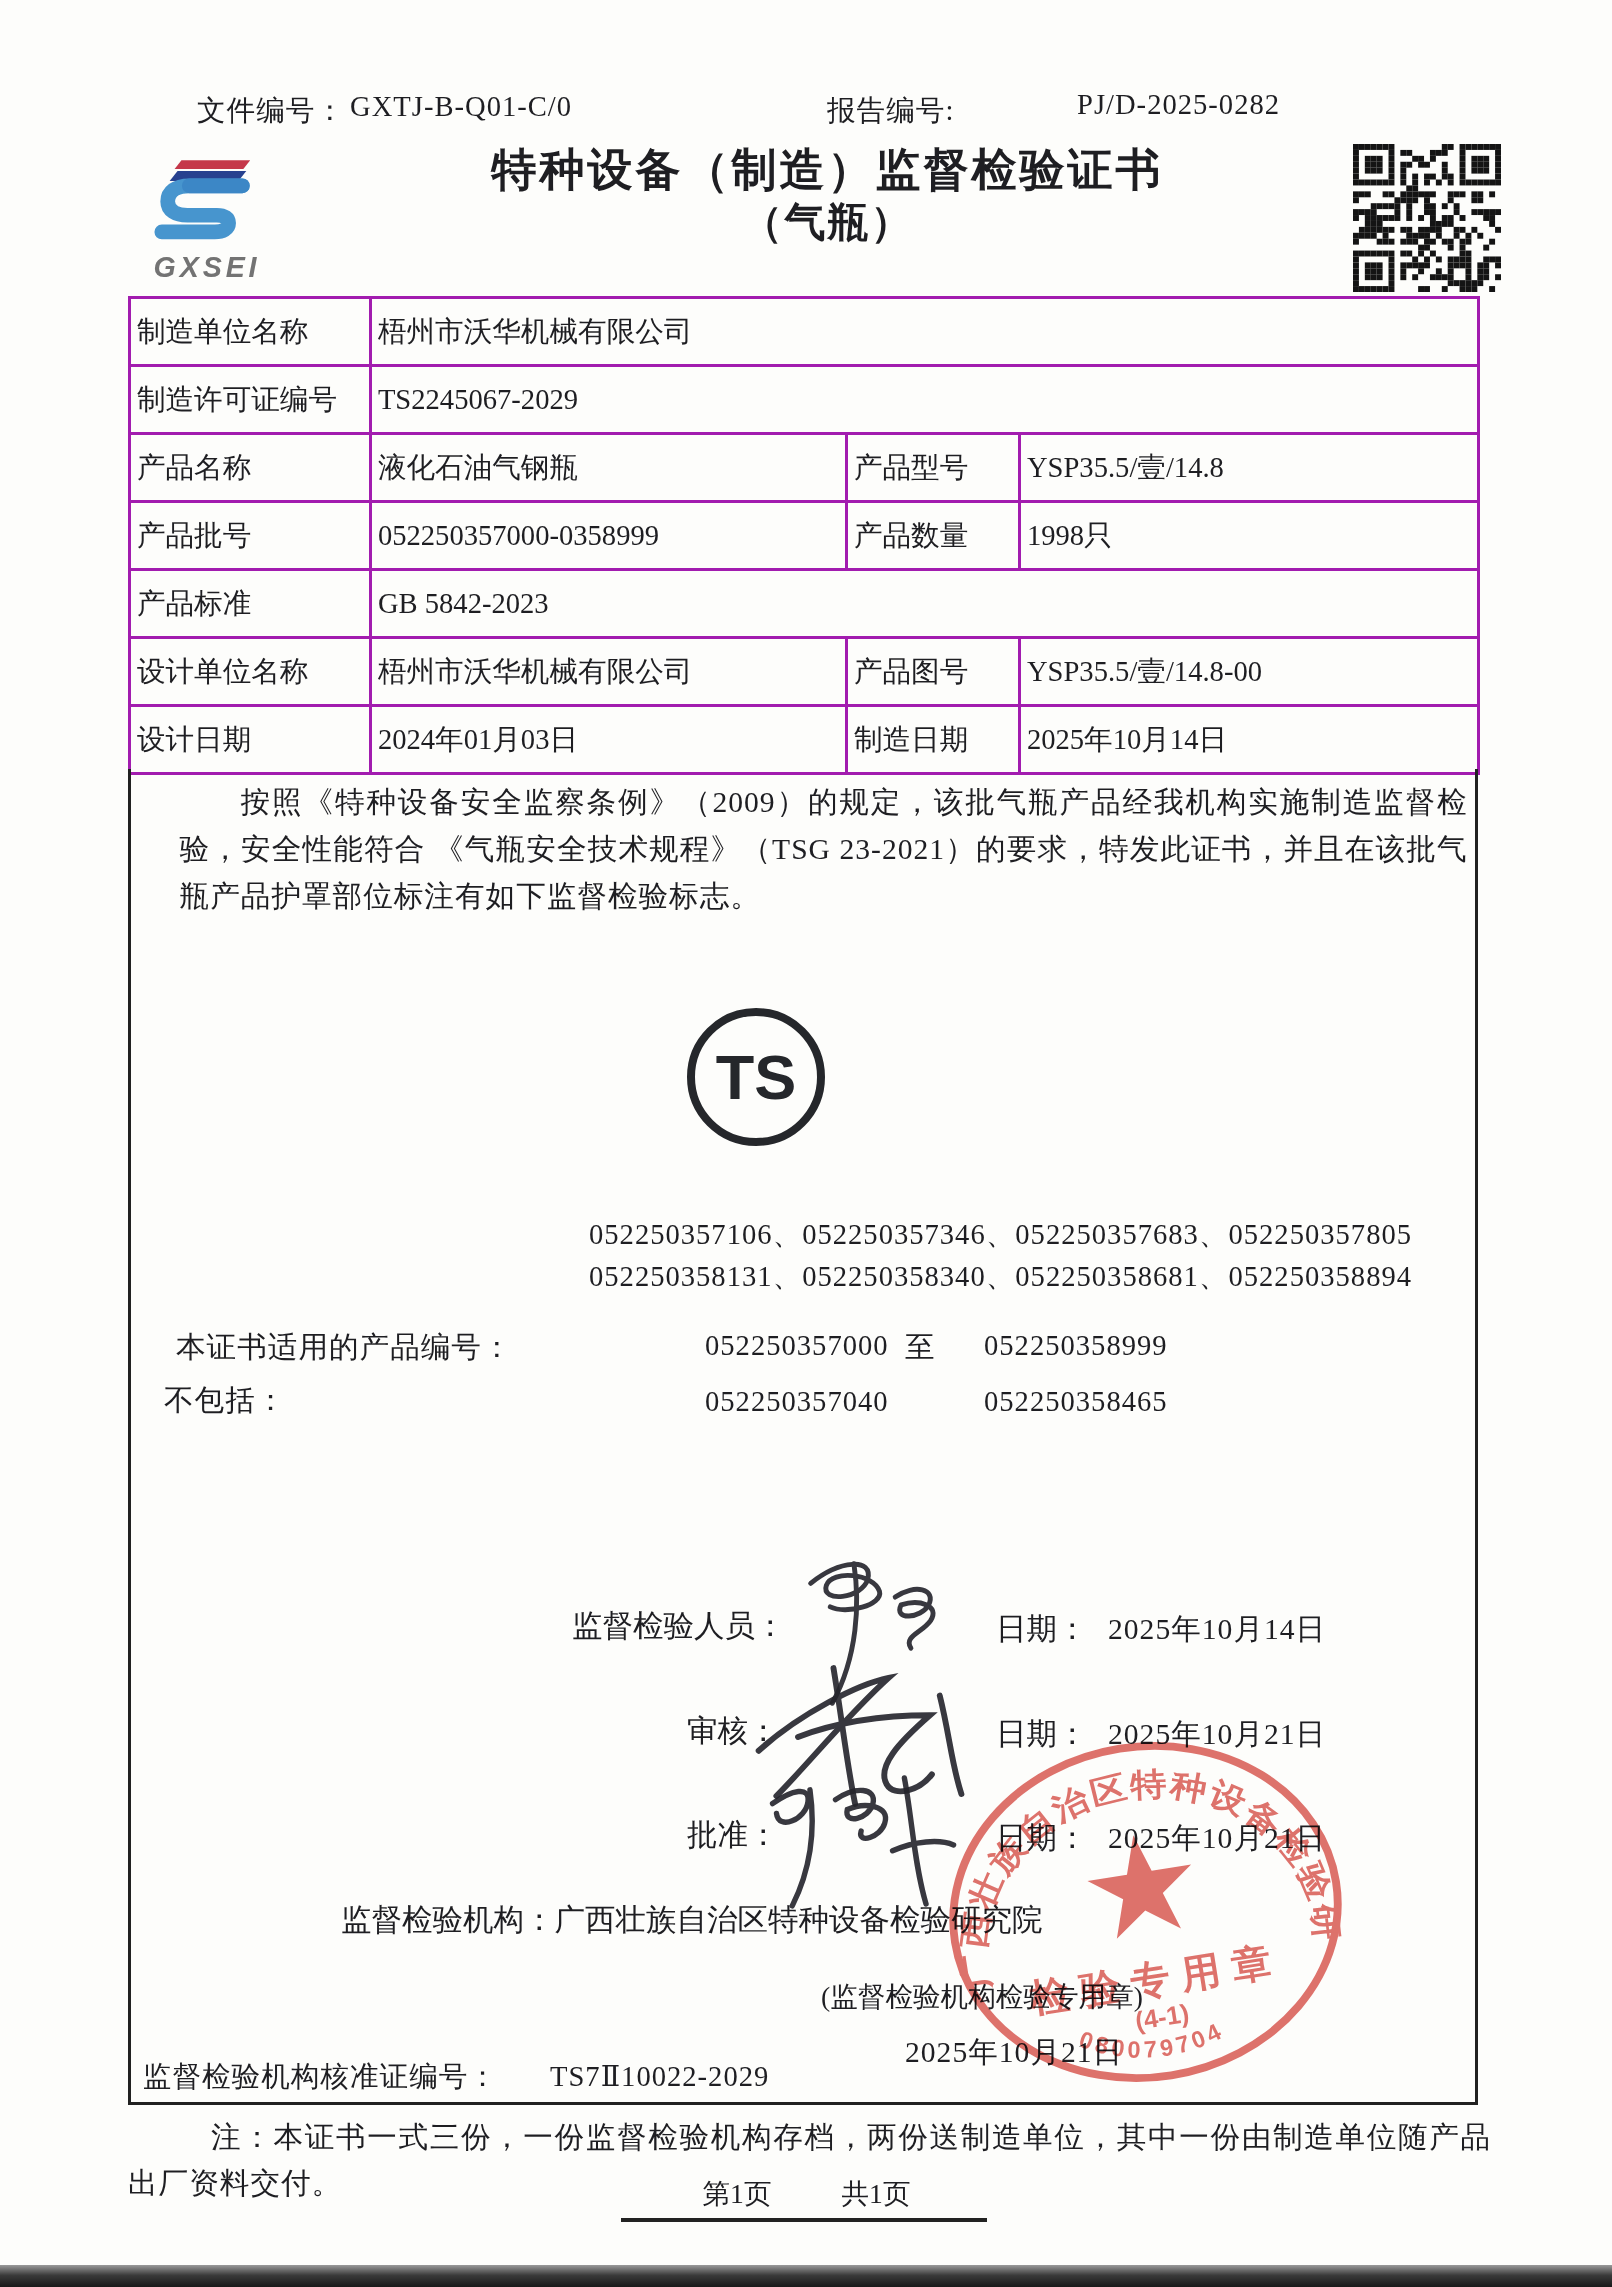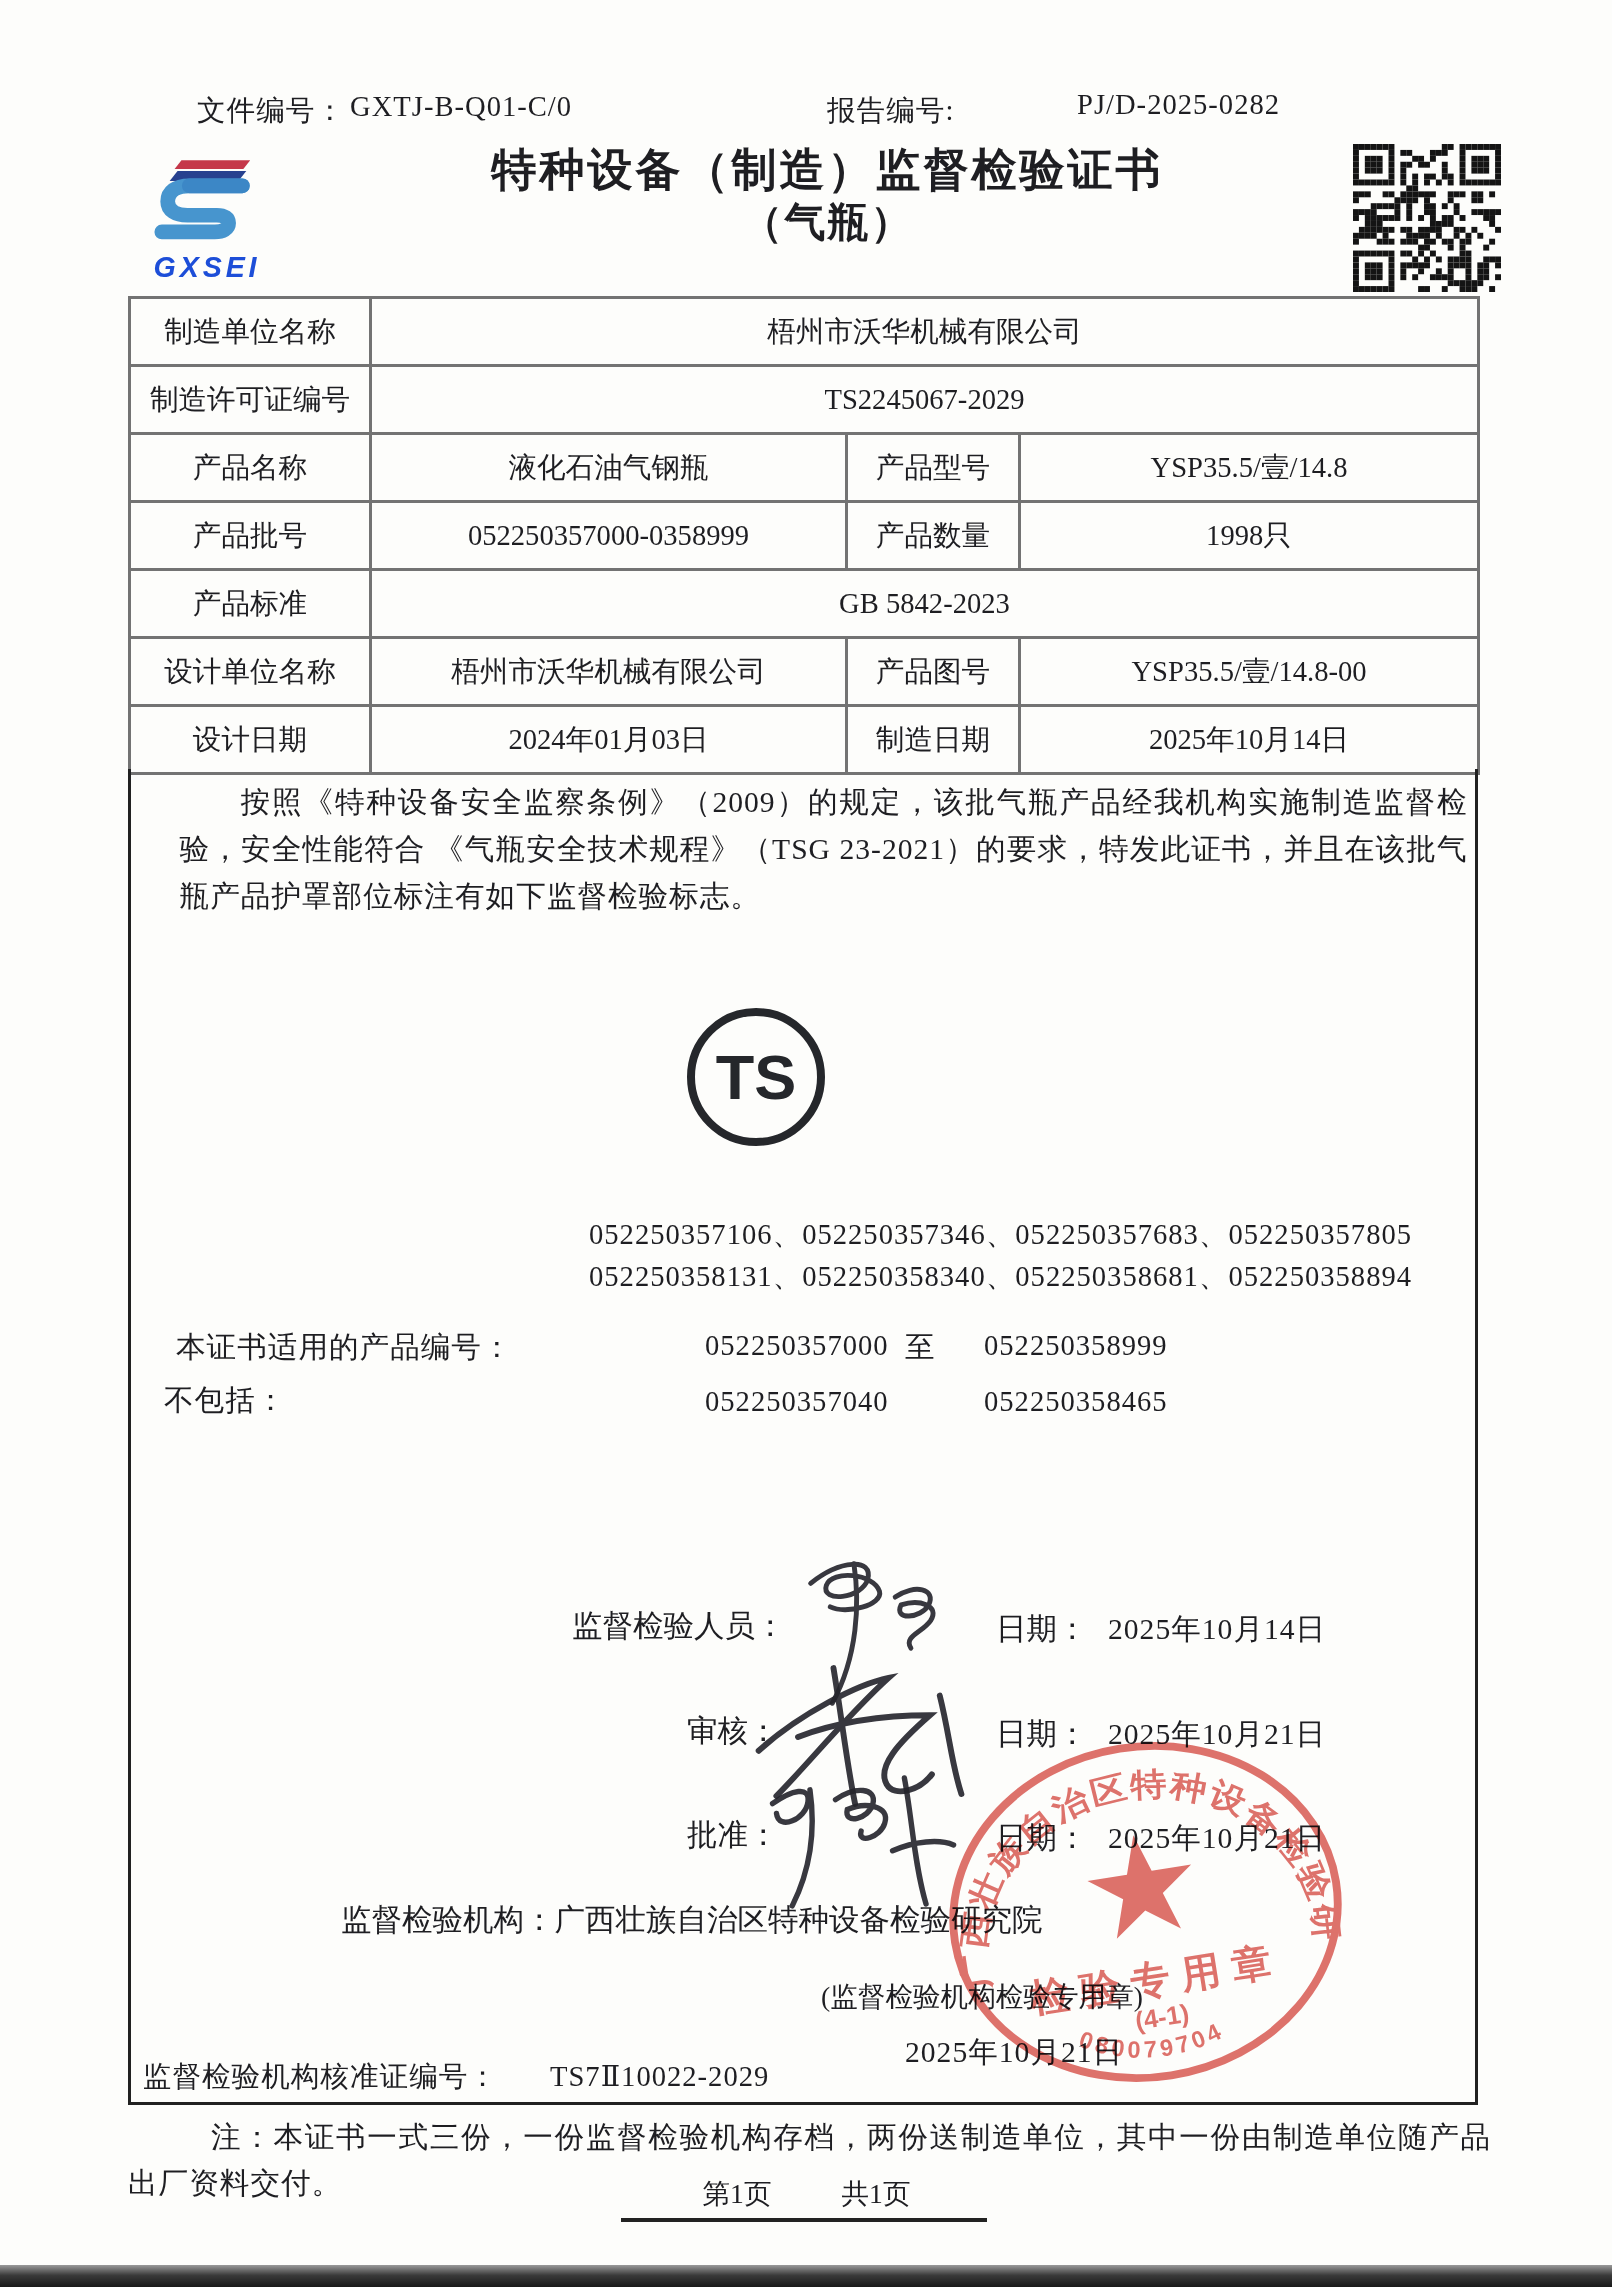--- a/index.html
+++ b/index.html
@@ -10,28 +10,28 @@
     color:#1e1e22;
   }
   .abs{position:absolute;}
   
   .meta{font-size:28.6px;letter-spacing:1px;}
   .title-wrap{left:128px;top:144px;width:1399px;text-align:center;}
   .title1{font-size:45px;font-weight:bold;letter-spacing:3px;line-height:53px;}
   .title2{font-size:41px;font-weight:bold;letter-spacing:2px;line-height:51px;}
   .logo{left:148px;top:154px;width:118px;text-align:center;}
   .logo-text{font-family:"Liberation Sans","DejaVu Sans",sans-serif;font-weight:bold;font-style:italic;
-    font-size:28.6px;color:#1d4ed8;letter-spacing:3.9px;margin-top:-2px;}
+    font-size:28.6px;color:#737373;letter-spacing:3.9px;margin-top:-2px;}
   
   table.cert{
     position:absolute;left:128px;top:296px;width:1352px;
     border-collapse:collapse;table-layout:fixed;
   }
   table.cert td{
-    border:3px solid #737373;height:65px;text-align:center;
+    border:3px solid #a21caf;height:65px;text-align:left;
     font-size:28.6px;padding:0 5.9px;overflow:hidden;white-space:nowrap;
   }
   table.cert{border:3.9px solid #212121;}
   
   .cert-box{
     left:128px;top:769px;width:1344px;height:1333px;
     border:3.9px solid #212121;border-top:none;
   }
   .statement{left:27.6px;top:9.9px;width:1288px;font-size:29.6px;line-height:47px;
     text-align:justify;text-indent:61px;letter-spacing:1px;margin-left:21px;}

